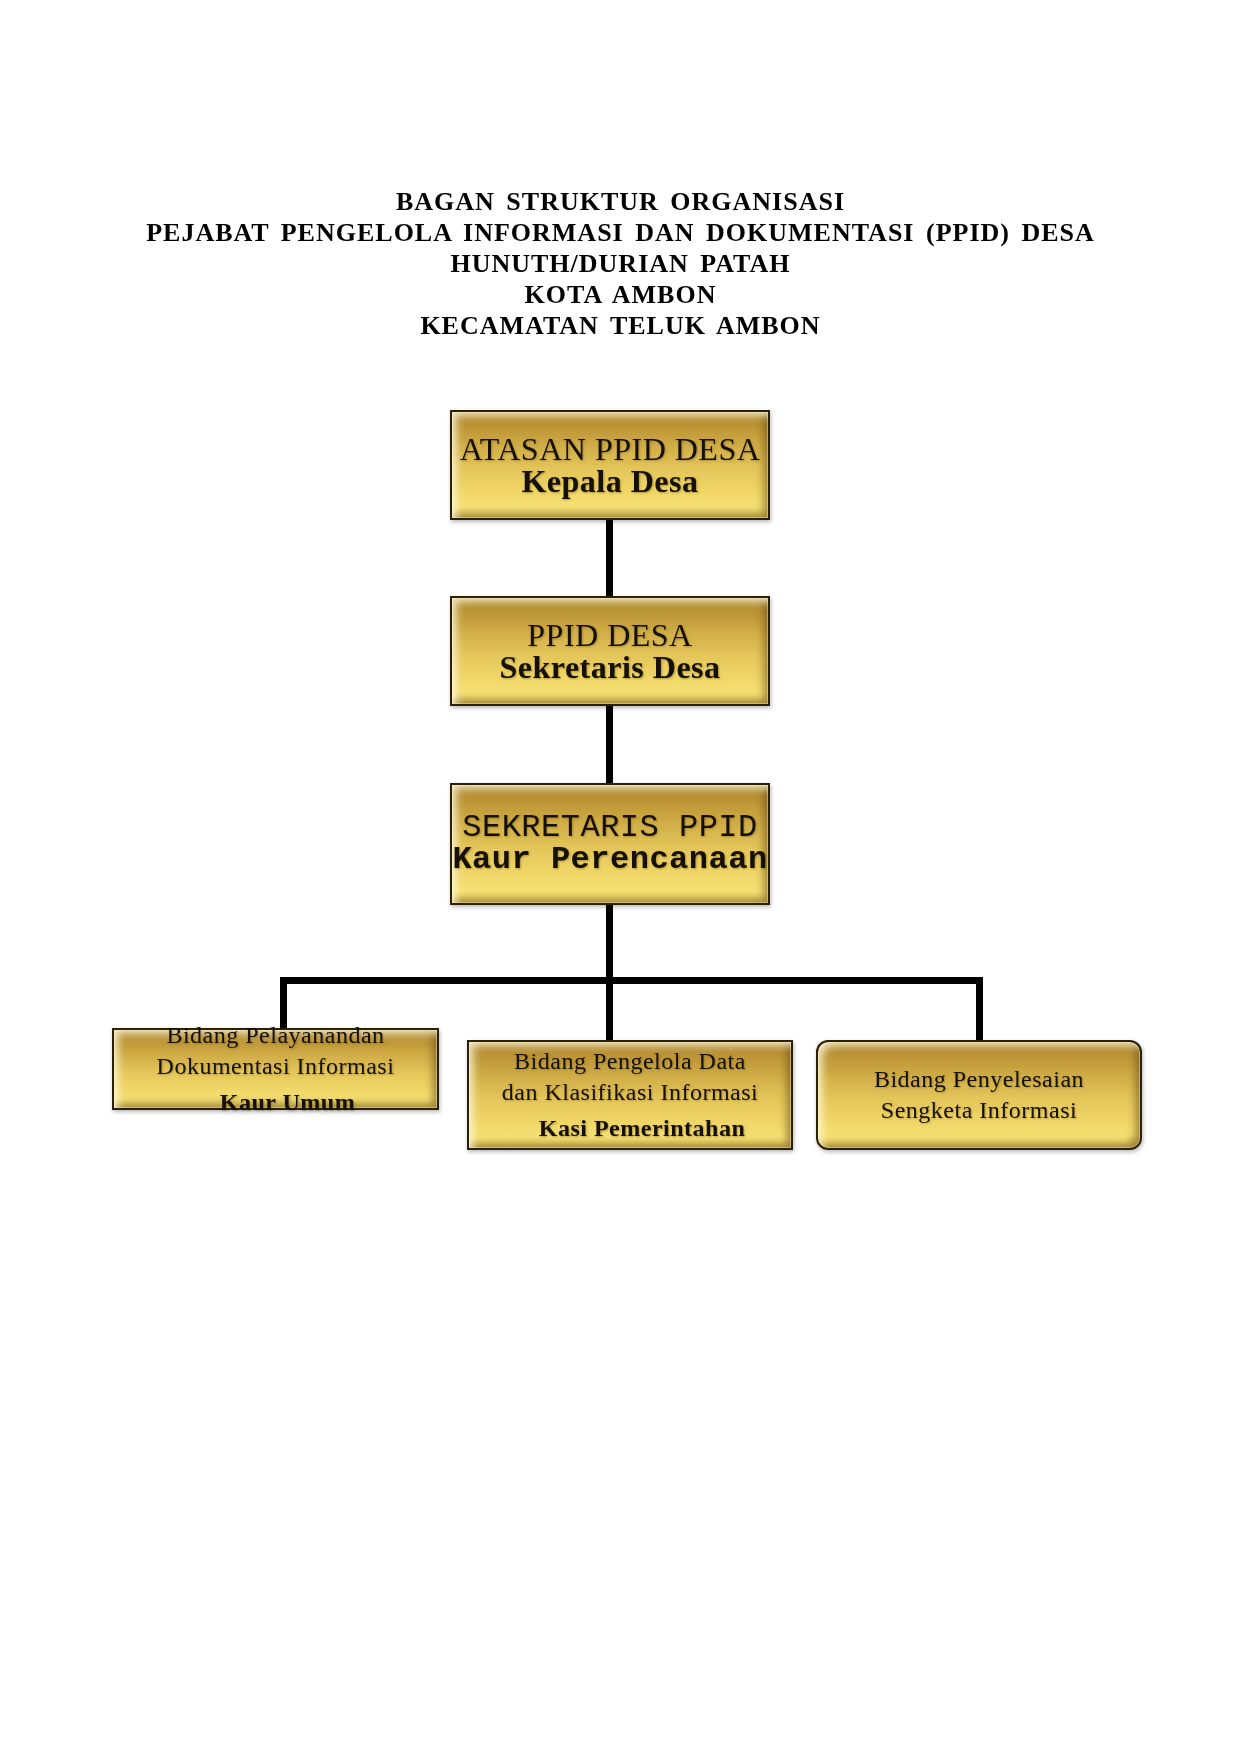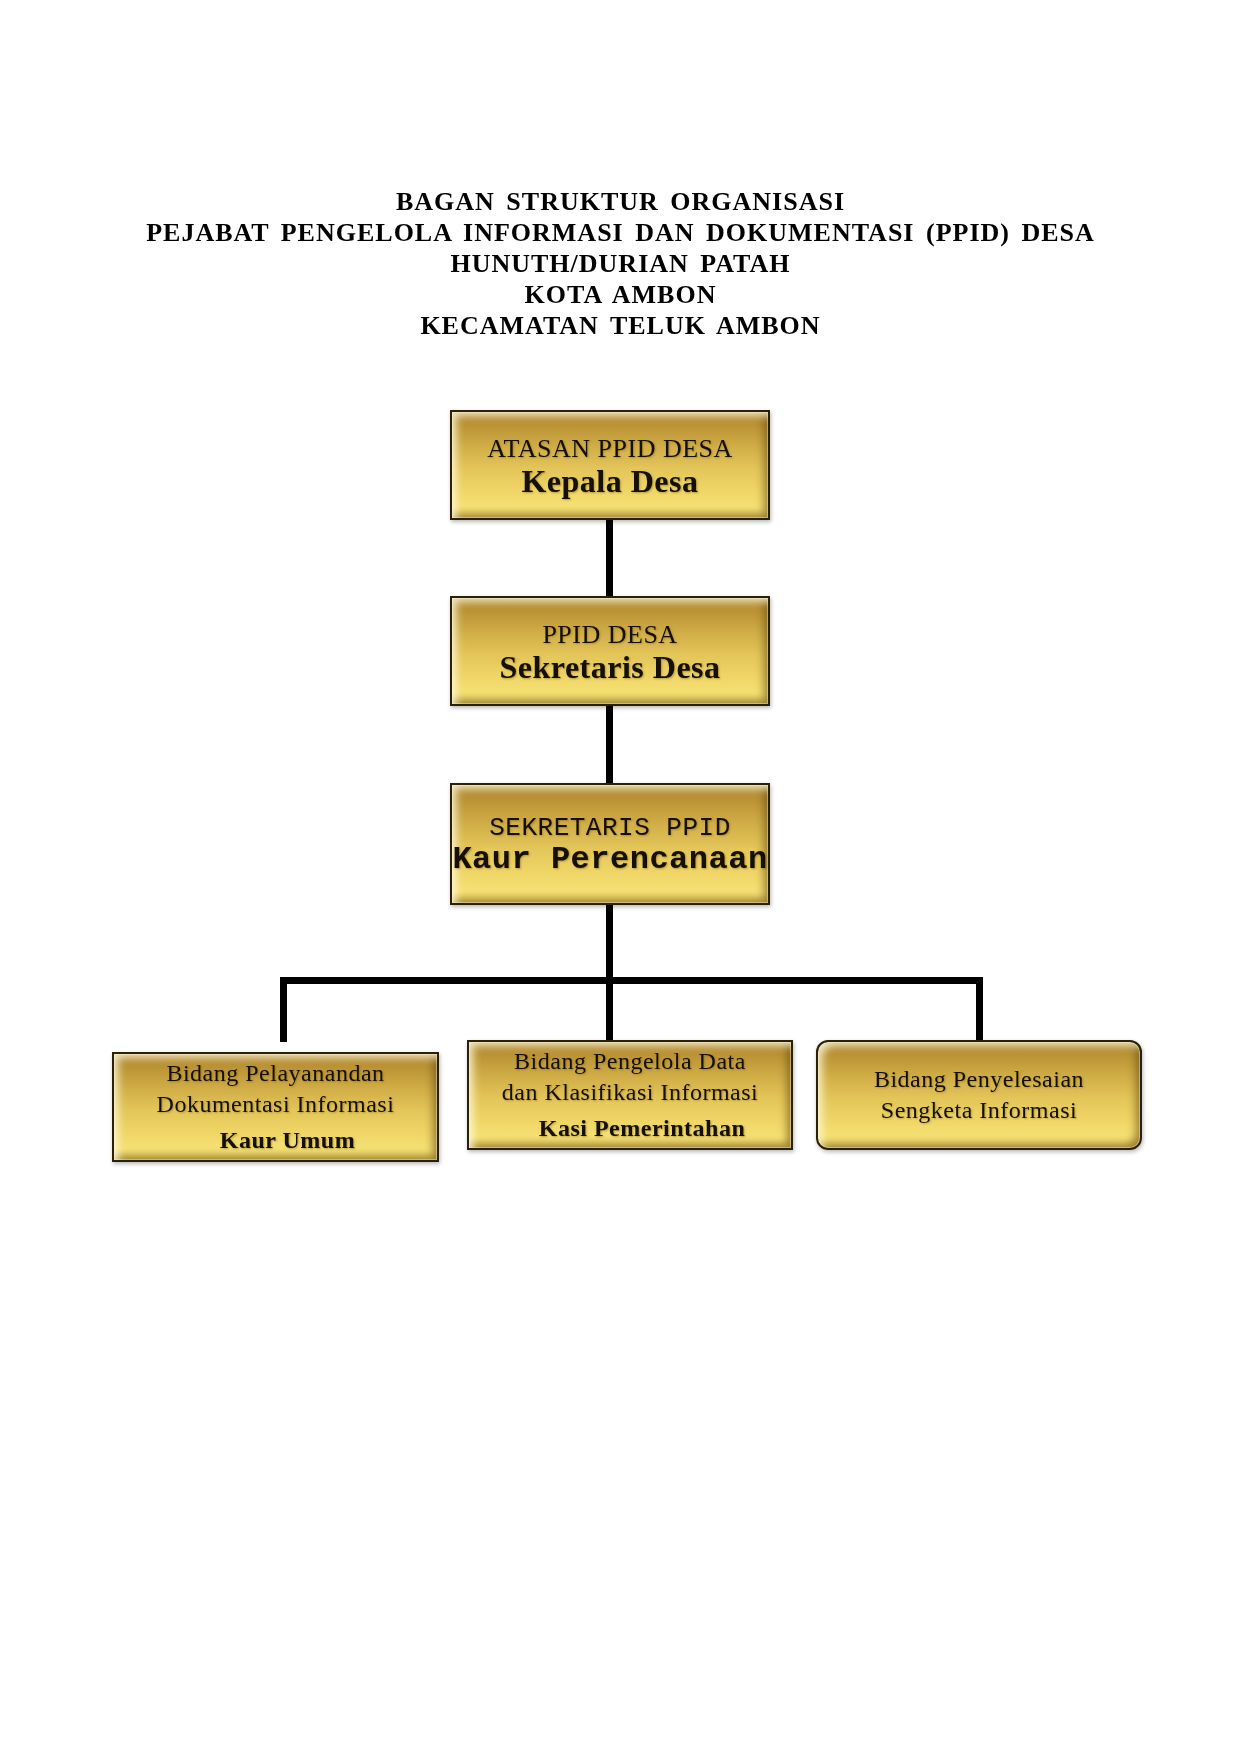--- a/index.html
+++ b/index.html
@@ -53,21 +53,21 @@
       #efd566 74%,
       #f6e174 90%,
       #f0d768 100%);
     box-shadow:
       inset 0 0 0 1px rgba(252, 243, 205, 0.40),
       inset 6px 6px 9px -2px rgba(255, 250, 222, 0.85),
       inset -6px -6px 9px -2px rgba(96, 70, 12, 0.60),
       1px 2px 4px rgba(0, 0, 0, 0.28);
   }
   .node .role {
-    font-size: 26px;
+    font-size: 32px;
     line-height: 32px;
     letter-spacing: 0.5px;
     text-shadow: 1px 1px 2px rgba(82, 62, 10, 0.35);
   }
   .node .holder {
     font-size: 32px;
     line-height: 32px;
     font-weight: bold;
     letter-spacing: 0.5px;
     text-shadow: 1px 1px 2px rgba(82, 62, 10, 0.40);
@@ -80,21 +80,21 @@
     font-size: 24px;
     line-height: 31px;
     margin-top: 5px;
     margin-left: 24px;
   }
 
   
   .n-atasan     { left: 450px; top: 410px;  width: 320px; height: 110px; }
   .n-ppid       { left: 450px; top: 596px;  width: 320px; height: 110px; }
   .n-sekretaris { left: 450px; top: 783px;  width: 320px; height: 122px; font-family: Liberation Mono, monospace; }
-  .n-bidang1    { left: 112px; top: 1052px; width: 327px; height: 110px; }
+  .n-bidang1    { left: 112px; top: 1028px; width: 327px; height: 82px; }
   .n-bidang2    { left: 467px; top: 1040px; width: 326px; height: 110px; }
   .n-bidang3    { left: 816px; top: 1040px; width: 326px; height: 110px; border-radius: 12px; }
 
   
   .edge {
     position: absolute;
     background: #000000;
   }
   .c1     { left: 606px; top: 518px; width: 7px;   height: 80px;  }
   .c2     { left: 606px; top: 704px; width: 7px;   height: 81px;  }

